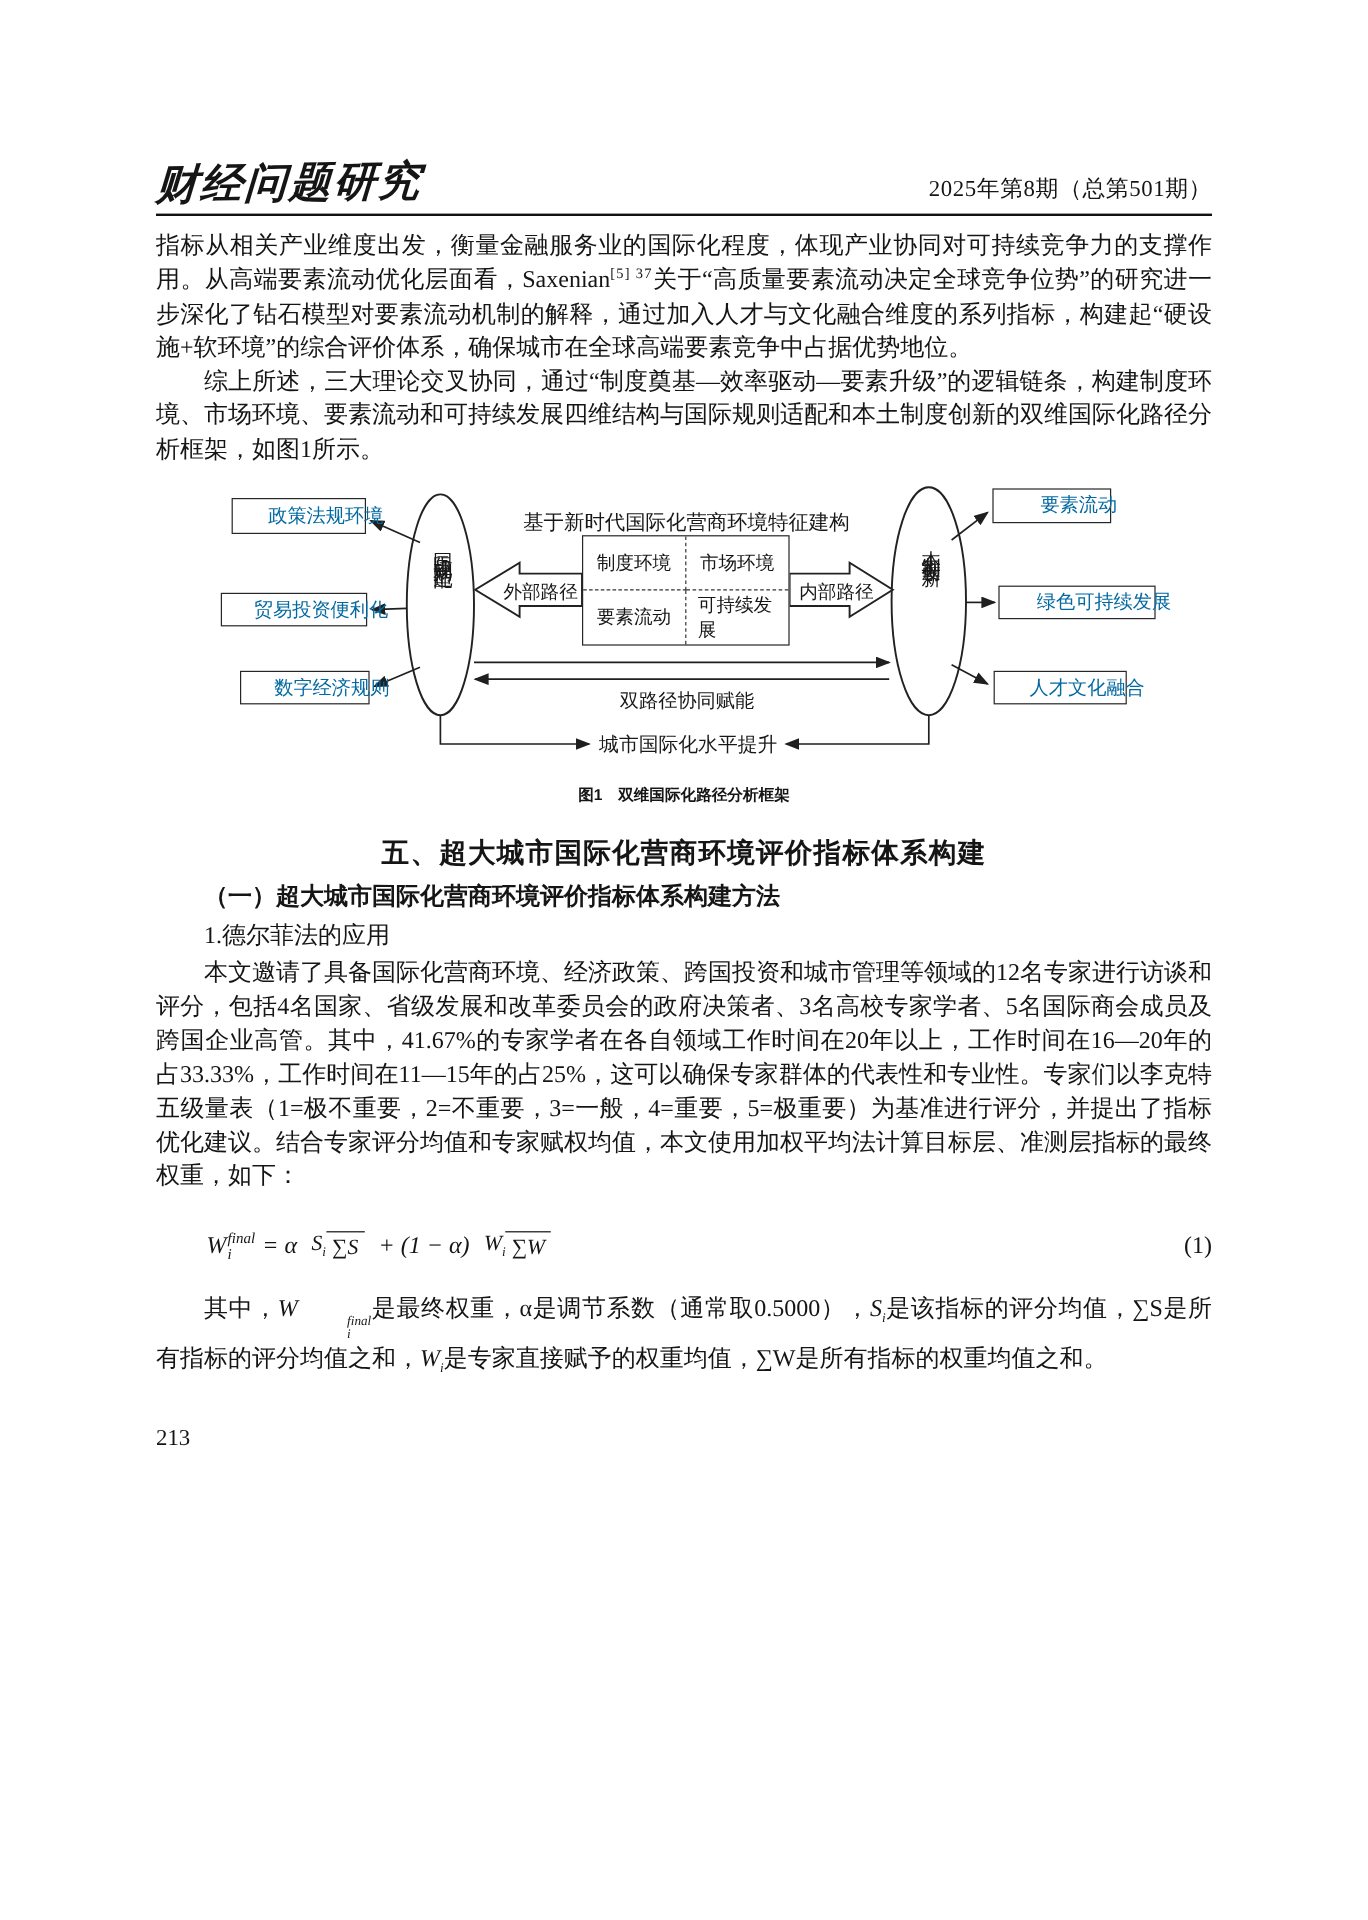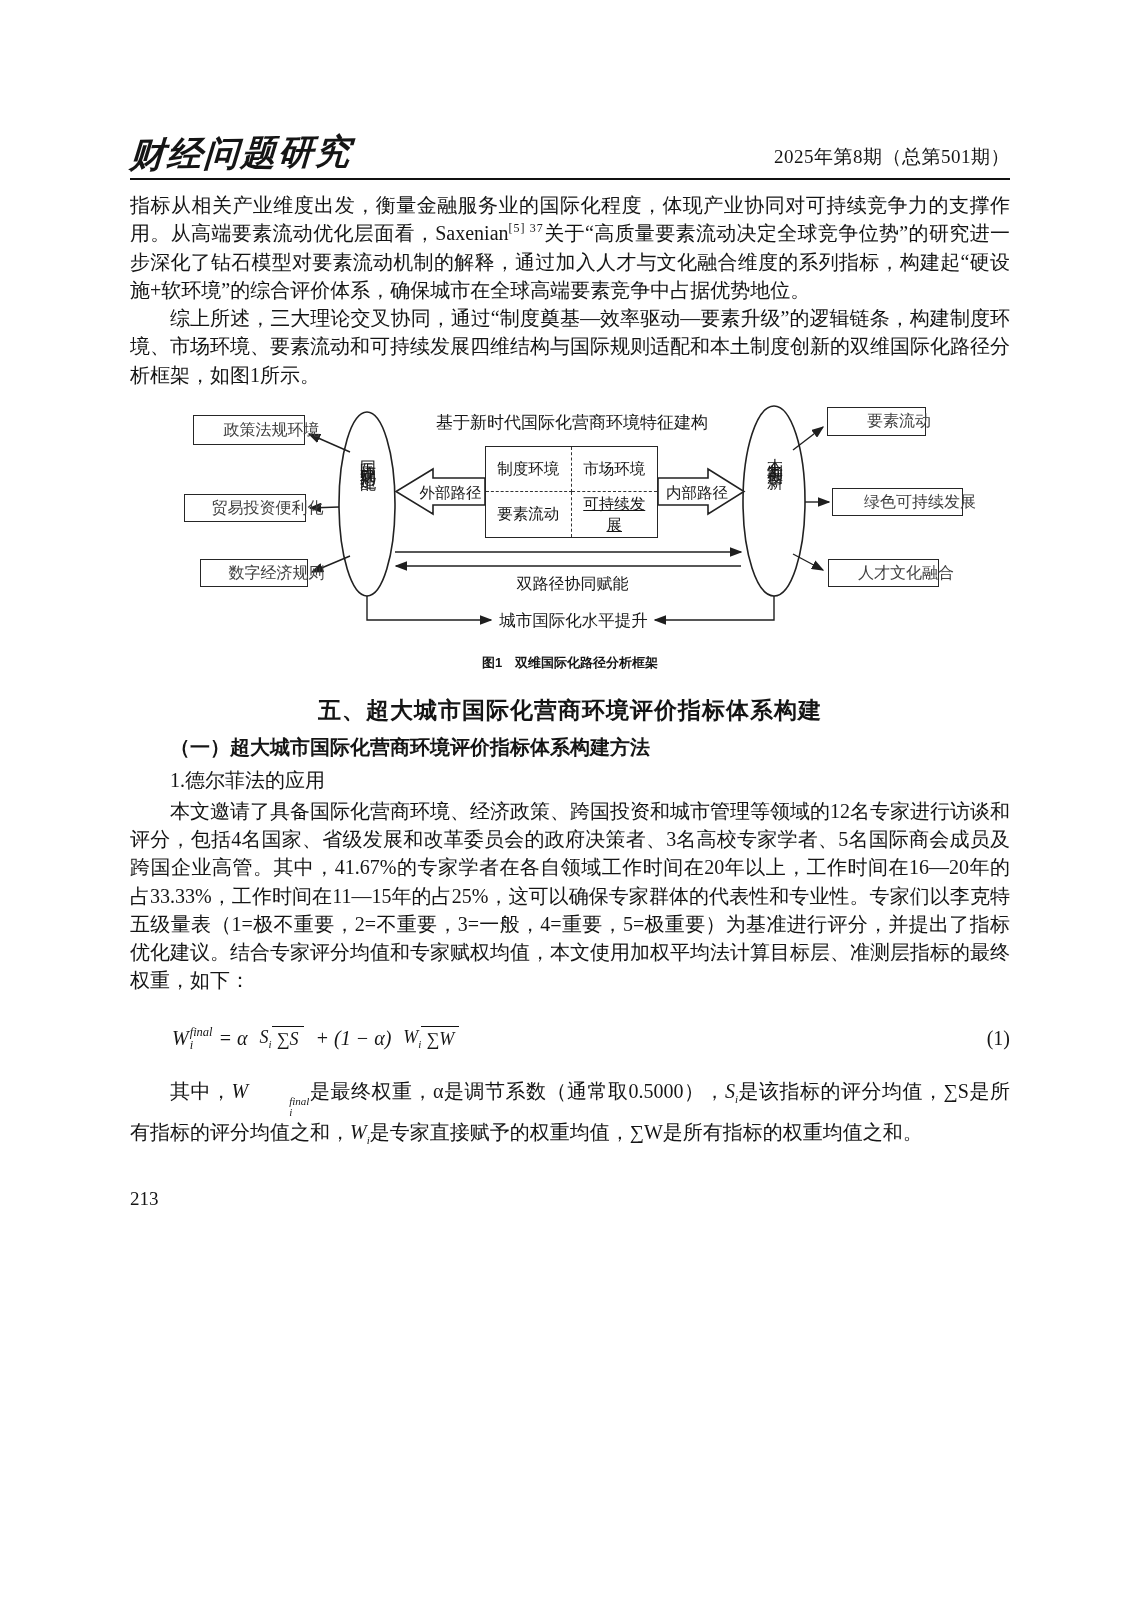--- a/index.html
+++ b/index.html
@@ -20,21 +20,21 @@
   .para{font-size:20px; line-height:28.3px; text-align:justify; margin:0;}
   .indent{text-indent:2em;}
   .p1{margin-top:11px;}
   .refsup{font-size:12px; vertical-align:super; line-height:0; letter-spacing:1px;}
   
   .fig{position:relative; width:880px; height:246px; margin-top:6px;}
   .fig svg{position:absolute; left:0; top:0;}
   .flabel{position:absolute; font-size:16px; white-space:nowrap; color:#181818;}
   .fbox{position:absolute; border:1.6px solid #262626; background:#fff;
         display:flex; align-items:center; justify-content:center;
-        font-size:16px; white-space:nowrap; box-sizing:border-box; color:#404040;padding-left:45px;}
+        font-size:16px; white-space:nowrap; box-sizing:border-box; color:#0369a1;padding-left:45px;}
   .vtext{position:absolute; writing-mode:vertical-rl; text-orientation:upright;
          font-size:16px; letter-spacing:3px; color:#181818;}
   .caption{font-family:"Liberation Sans","DejaVu Sans",sans-serif;
            font-weight:bold; font-size:13px; text-align:center; margin-top:13px;}
   
   .h-sec{font-family:"Liberation Sans","DejaVu Sans",sans-serif; font-weight:bold;
          font-size:23px; text-align:center; margin-top:23px; letter-spacing:1px;}
   .h-sub{font-family:"Liberation Sans","DejaVu Sans",sans-serif; font-weight:bold;
          font-size:20px; text-indent:2em; margin-top:7px; line-height:28.3px;}
   .h-num{font-size:20px; text-indent:2em; margin-top:5px; line-height:28.3px;}
@@ -92,35 +92,35 @@
       <polygon points="355,83 303,83 303,74 266,96.5 303,119 303,110 355,110" fill="#fff" stroke="#222" stroke-width="1.6"></polygon>
       <polygon points="528,83 578,83 578,74 614,96.5 578,119 578,110 528,110" fill="#fff" stroke="#222" stroke-width="1.6"></polygon>
 
       <line x1="265" y1="157" x2="611" y2="157" stroke="#1f1f1f" stroke-width="1.4" marker-end="url(#ah)"></line>
       <line x1="611" y1="171" x2="266" y2="171" stroke="#1f1f1f" stroke-width="1.4" marker-end="url(#ah)"></line>
 
       <polyline points="237,201 237,225 361,225" fill="none" stroke="#1f1f1f" stroke-width="1.4" marker-end="url(#ah)"></polyline>
       <polyline points="644,201 644,225 525,225" fill="none" stroke="#1f1f1f" stroke-width="1.4" marker-end="url(#ah)"></polyline>
     </svg>
 
-    <div class="flabel" style="left:302px; top:16px; width:280px; text-align:center; font-size:17px;">基于新时代国际化营商环境特征建构</div>
+    <div class="flabel" style="left:302px; top:29px; width:280px; text-align:center; font-size:17px;">基于新时代国际化营商环境特征建构</div>
 
     <div class="fbox" style="left:63px; top:20px; width:112px; height:30px;">政策法规环境</div>
     <div class="fbox" style="left:54px; top:99px; width:122px; height:28px;">贸易投资便利化</div>
     <div class="fbox" style="left:70px; top:164px; width:108px; height:28px;">数字经济规则</div>
 
     <div class="fbox" style="left:697px; top:12px; width:99px; height:29px;">要素流动</div>
     <div class="fbox" style="left:702px; top:93px; width:131px; height:28px;">绿色可持续发展</div>
     <div class="fbox" style="left:698px; top:164px; width:111px; height:28px;">人才文化融合</div>
 
     <div style="position:absolute; left:355px; top:51px; width:173px; height:92px; border:1.6px solid #262626; box-sizing:border-box; display:grid; grid-template-columns:1fr 1fr; grid-template-rows:1fr 1fr; background:#fff;">
       <div style="border-right:1.4px dashed #333; border-bottom:1.4px dashed #333; display:flex; align-items:center; justify-content:center; font-size:15.5px;">制度环境</div>
       <div style="border-bottom:1.4px dashed #333; display:flex; align-items:center; justify-content:center; font-size:15.5px;">市场环境</div>
       <div style="border-right:1.4px dashed #333; display:flex; align-items:center; justify-content:center; font-size:15.5px;">要素流动</div>
-      <div style="display:flex; align-items:center; justify-content:center; text-align:center; font-size:15.5px; padding:0 10px; white-space:normal;text-decoration:underline;">可持续发展</div>
+      <div style="display:flex; align-items:center; justify-content:center; font-size:15.5px; padding:0 10px; white-space:normal;">可持续发展</div>
     </div>
 
     <div class="flabel" style="left:286px; top:88px; width:69px; text-align:center; font-size:15.5px;">外部路径</div>
     <div class="flabel" style="left:531px; top:88px; width:72px; text-align:center; font-size:15.5px;">内部路径</div>
 
     <div class="vtext" style="left:227px; top:53px;">国际规则适配</div>
     <div class="vtext" style="left:634px; top:50px;">本土制度创新</div>
 
     <div class="flabel" style="left:380px; top:179px; width:125px; text-align:center;">双路径协同赋能</div>
     <div class="flabel" style="left:366px; top:215px; width:155px; text-align:center; font-size:16.5px;">城市国际化水平提升</div>

